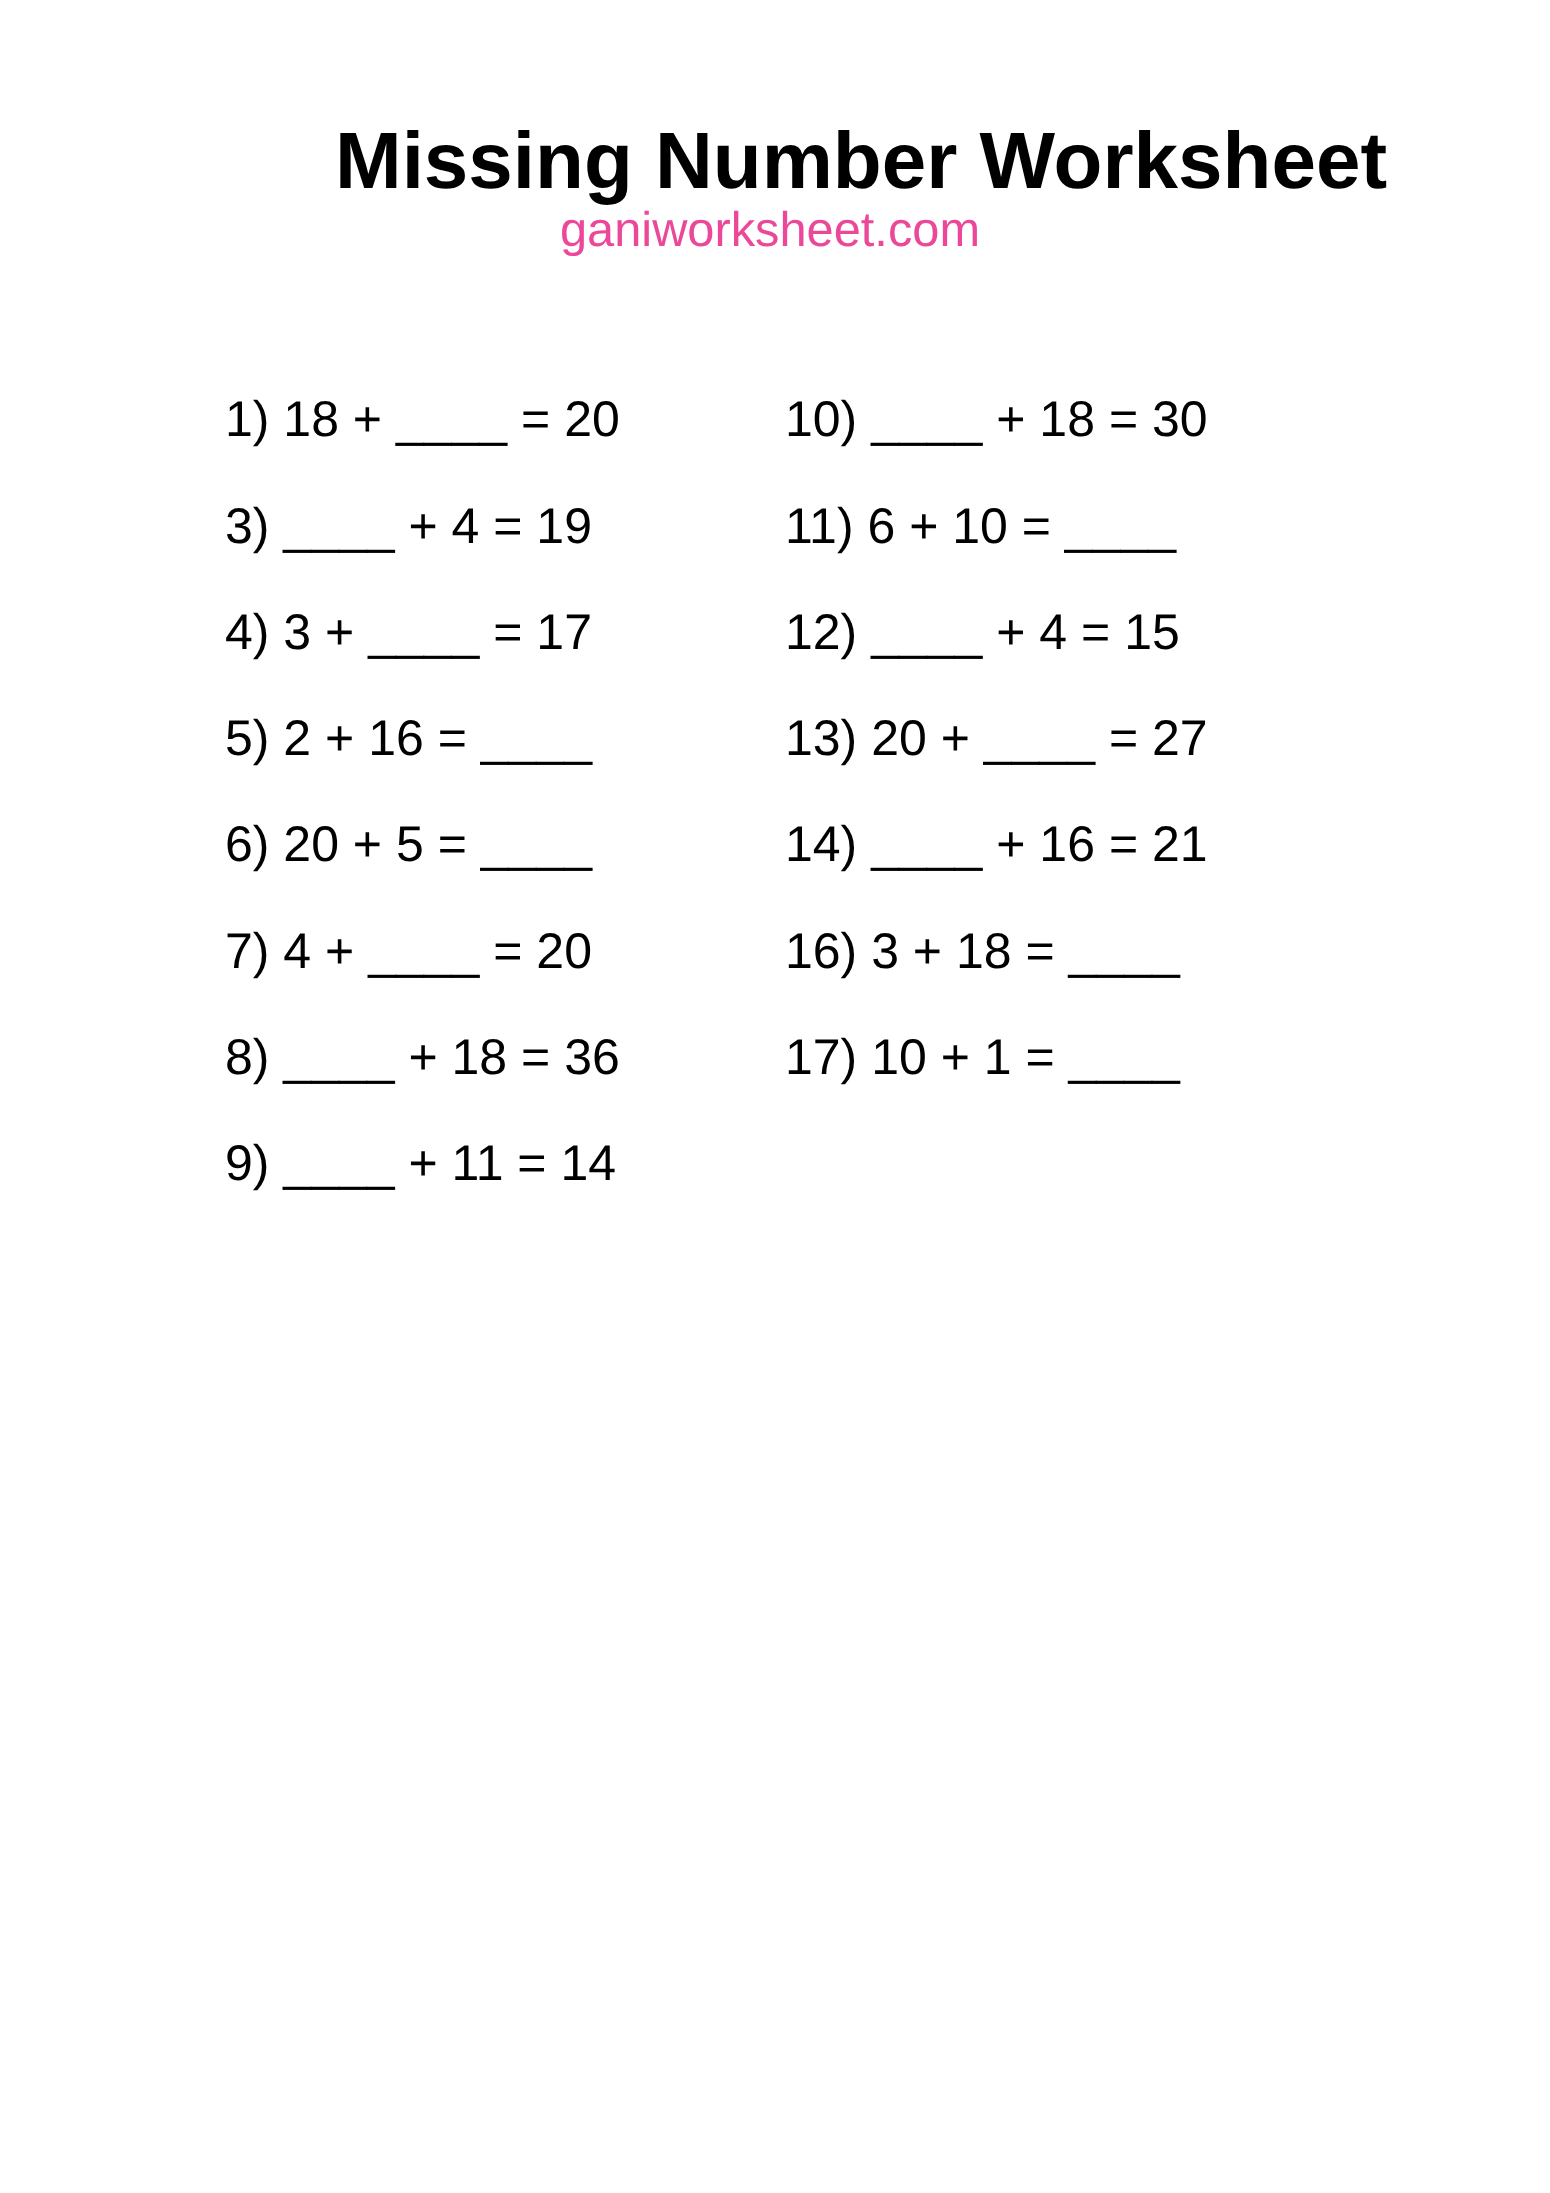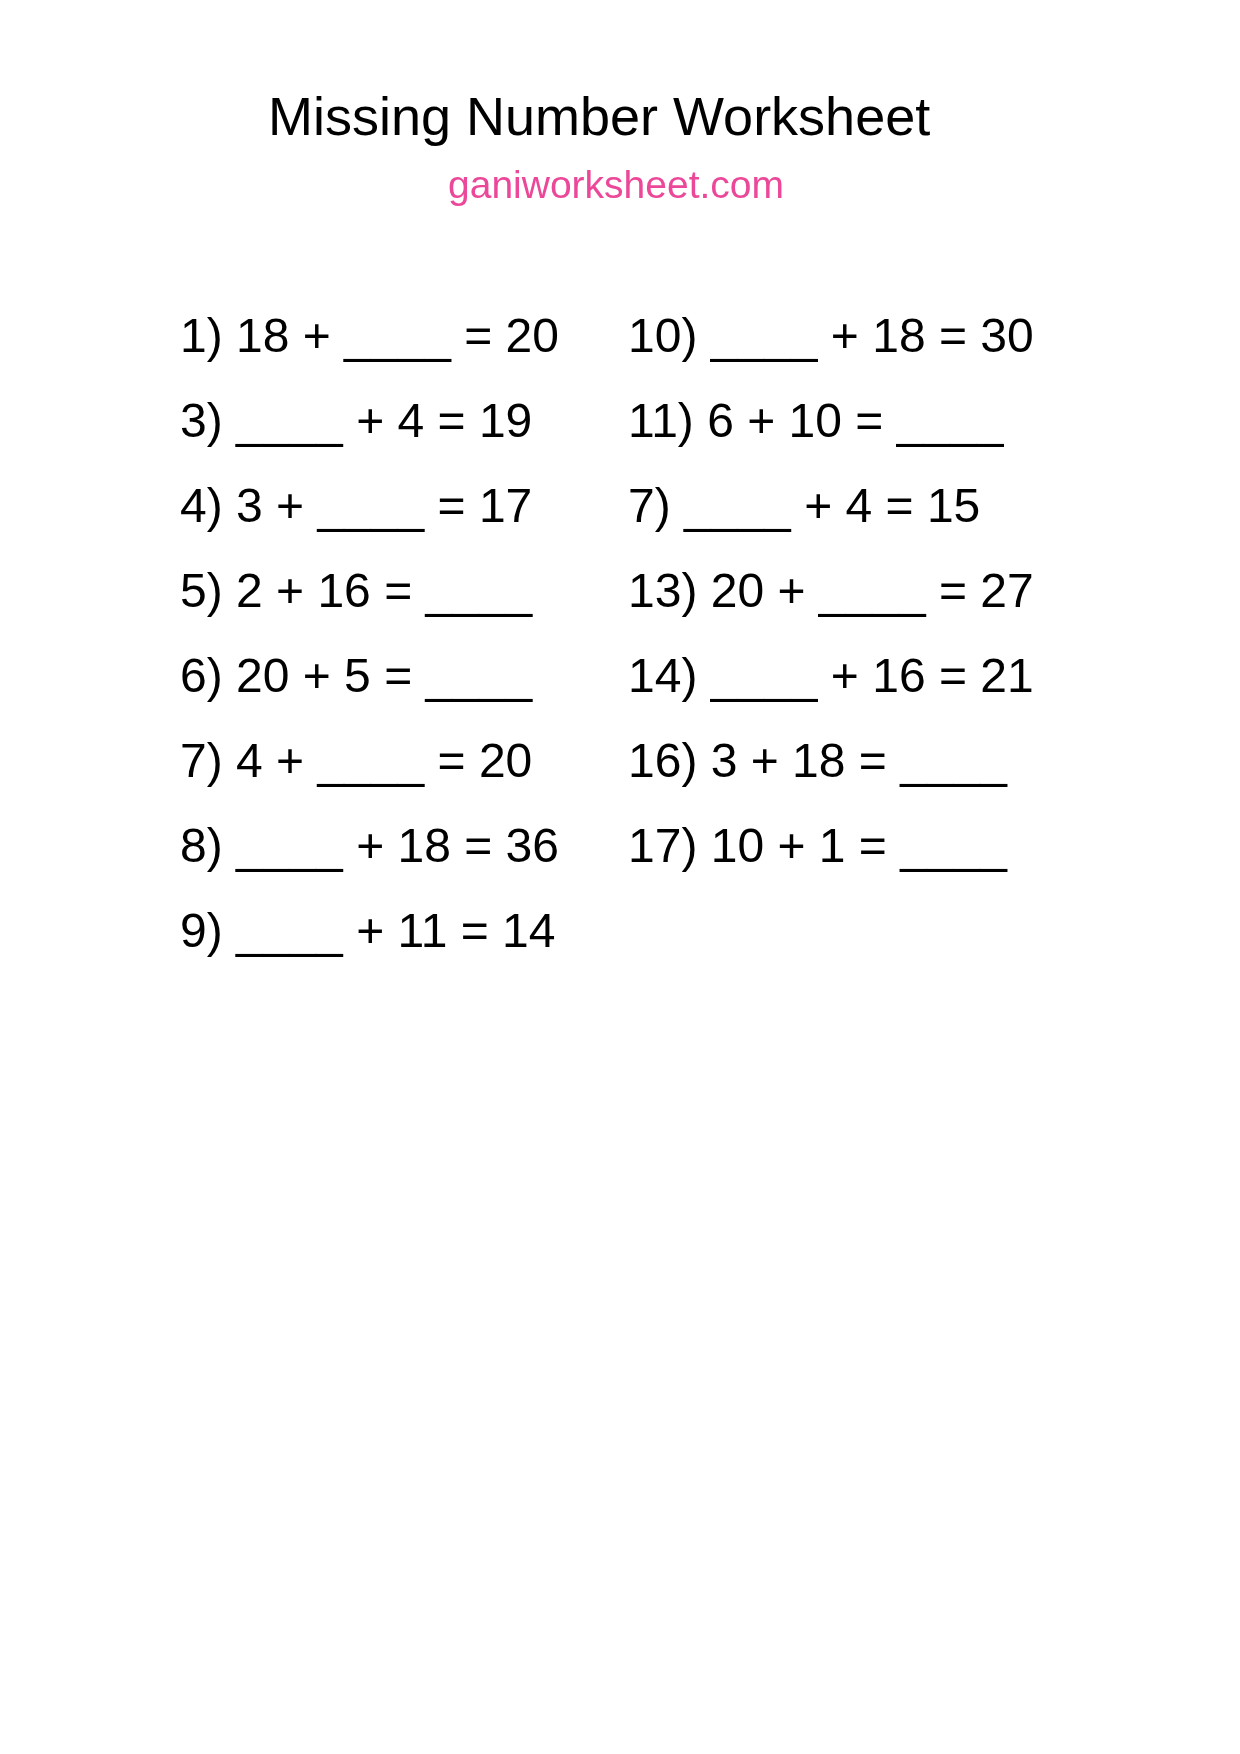--- a/index.html
+++ b/index.html
@@ -11,44 +11,45 @@
       width: 1240px;
       height: 1754px;
       position: relative;
       overflow: hidden;
       font-family: "Liberation Sans", "DejaVu Sans", sans-serif;
       color: #000000;
     }
     .title {
       position: absolute;
       left: 268px;
-      top: 84px;
-      font-size: 54px;
+      top: 96px;
+      font-size: 64px;
       line-height: 64px;
       white-space: nowrap;
       letter-spacing: 0px;
+      font-weight: bold;
     }
     .subtitle {
       position: absolute;
       left: 448px;
       top: 162px;
       font-size: 39px;
       line-height: 46px;
       color: #ec4899;
       white-space: nowrap;
     }
     .column {
       position: absolute;
       top: 311px;
     }
     .col-left { left: 180px; }
     .col-right { left: 628px; }
     .problem {
       height: 85px;
-      font-size: 48px;
+      font-size: 40px;
       line-height: 50px;
       white-space: nowrap;
     }
   </style>
 </head>
 <body>
 
 <div class="title">Missing Number Worksheet</div>
 <div class="subtitle">ganiworksheet.com</div>
 
@@ -59,18 +60,18 @@
   <div class="problem">5) 2 + 16 = ____</div>
   <div class="problem">6) 20 + 5 = ____</div>
   <div class="problem">7) 4 + ____ = 20</div>
   <div class="problem">8) ____ + 18 = 36</div>
   <div class="problem">9) ____ + 11 = 14</div>
 </div>
 
 <div class="column col-right">
   <div class="problem">10) ____ + 18 = 30</div>
   <div class="problem">11) 6 + 10 = ____</div>
-  <div class="problem">7) ____ + 4 = 15</div>
+  <div class="problem">12) ____ + 4 = 15</div>
   <div class="problem">13) 20 + ____ = 27</div>
   <div class="problem">14) ____ + 16 = 21</div>
   <div class="problem">16) 3 + 18 = ____</div>
   <div class="problem">17) 10 + 1 = ____</div>
 </div>
 
 </body></html>

